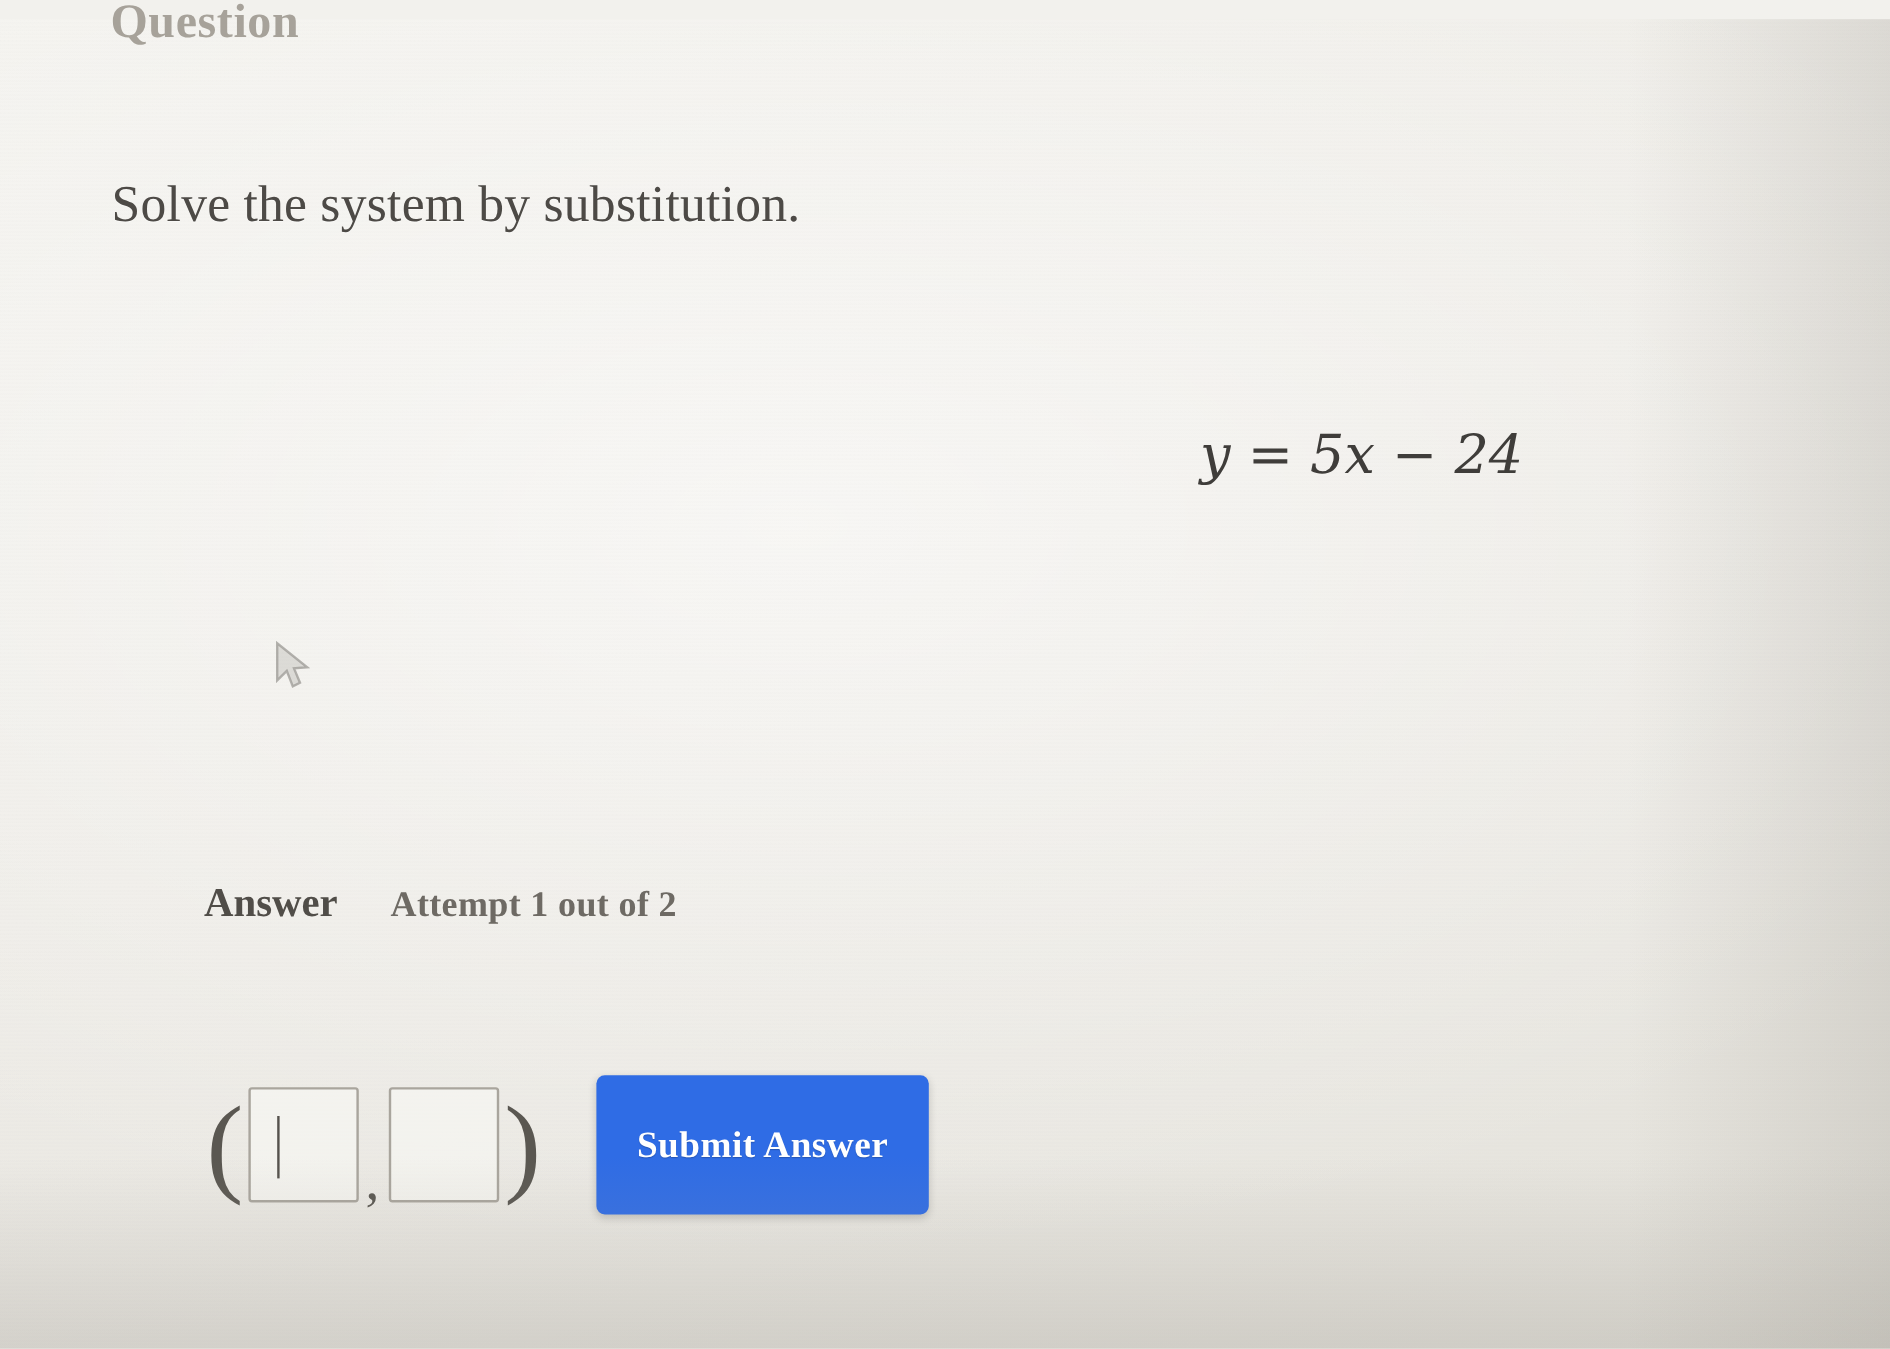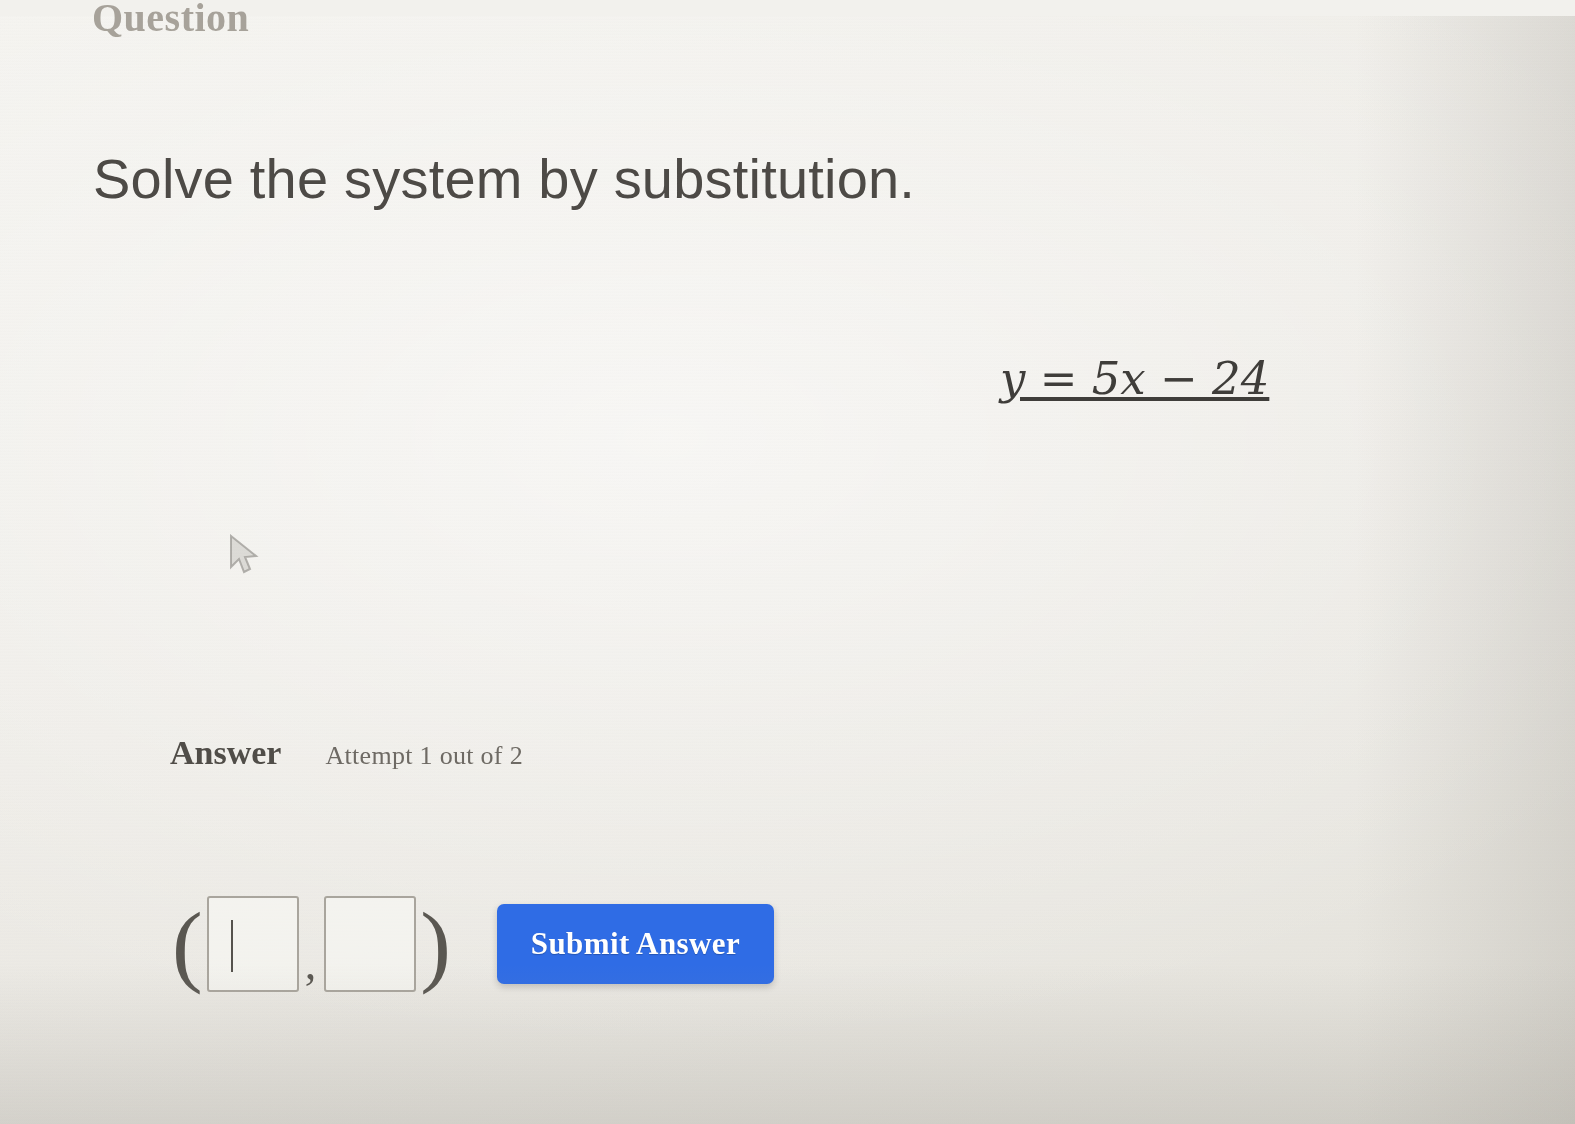--- a/index.html
+++ b/index.html
@@ -56,34 +56,33 @@
     letter-spacing: .5px;
     font-family: "Liberation Serif", serif;
     white-space: nowrap;
     opacity: .85;
   }
 
   .prompt {
     position: absolute;
     top: 130px;
     left: 93px;
-    font-size: 56px;
+    font-size: 43px;
     color: #4d4a46;
-    font-family: Liberation Sans, sans-serif;
+    font-family: Liberation Serif, serif;
     letter-spacing: .2px;
     text-shadow: 0 1px 0 rgba(255,255,255,0.45);
   }
 
   .equations {
     position: absolute;
     top: 340px;
     left: 1000px;
     color: #3f3d3a;
     font-family: "DejaVu Serif", serif;
-    text-decoration: underline;
   }
   .eq {
     font-size: 45px;
     line-height: 1.0;
     white-space: nowrap;
     font-style: italic;
   }
   .eq:first-child { margin-bottom: 54px; }
 
   .cursor-arrow {
@@ -103,24 +102,25 @@
     align-items: baseline;
     gap: 44px;
   }
   .answer-label {
     font-size: 34px;
     font-weight: 700;
     color: #504d48;
     font-family: "Liberation Serif", serif;
   }
   .attempt-text {
-    font-size: 26px;
+    font-size: 30px;
     color: #6e6a64;
     font-family: "Liberation Serif", serif;
     letter-spacing: .3px;
+    font-weight: bold;
   }
 
   .answer-controls {
     position: absolute;
     top: 880px;
     left: 172px;
     display: flex;
     align-items: center;
   }
   .paren {
@@ -158,21 +158,21 @@
     font-family: "Liberation Serif", serif;
   }
 
   .submit-button {
     margin-left: 6px;
     background: #2f6ce5;
     color: #ffffff;
     border: none;
     border-radius: 7px;
     padding: 0 34px;
-    height: 80px;
+    height: 116px;
     font-size: 31px;
     font-weight: 700;
     font-family: "Liberation Serif", serif;
     letter-spacing: .4px;
     cursor: pointer;
     box-shadow: 0 3px 7px rgba(0,0,0,0.18);
     text-shadow: 0 1px 1px rgba(0,0,0,0.22);
     display: flex;
     align-items: center;
     justify-content: center;

